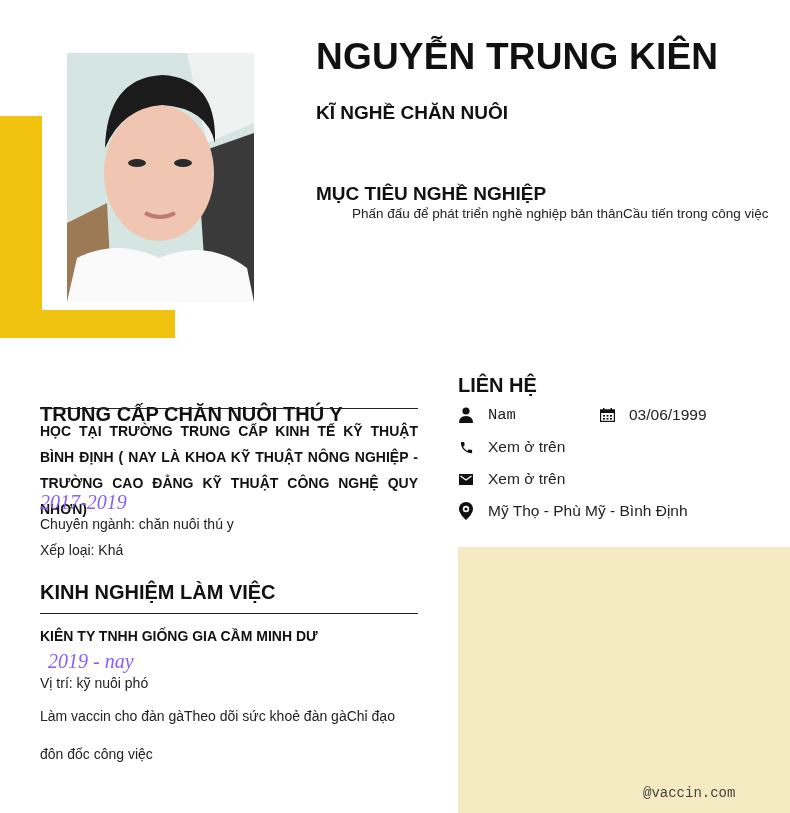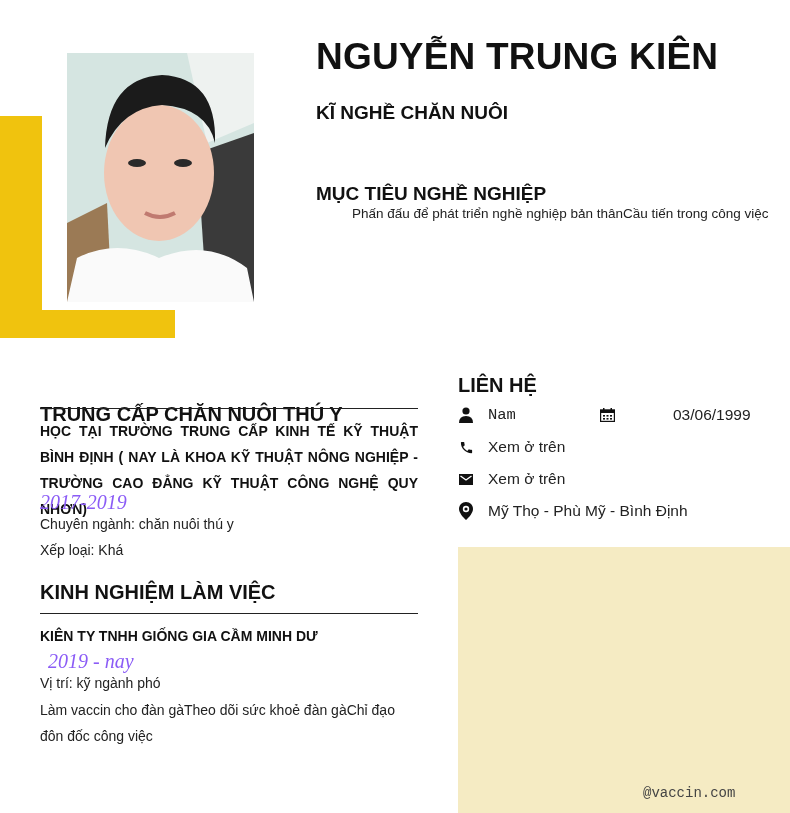--- a/index.html
+++ b/index.html
@@ -54,36 +54,36 @@
 <div class="abs rule" style="left:40px;top:408px;width:378px;"></div>
 <div class="abs bold-line" style="left:40px;top:418px;width:378px;">HỌC TẠI TRƯỜNG TRUNG CẤP KINH TẾ KỸ THUẬT BÌNH ĐỊNH ( NAY LÀ KHOA KỸ THUẬT NÔNG NGHIỆP - TRƯỜNG CAO ĐẲNG KỸ THUẬT CÔNG NGHỆ QUY NHƠN)</div>
 <div class="abs italic" style="left:40px;top:491px;">2017-2019</div>
 <div class="abs text" style="left:40px;top:516px;">Chuyên ngành: chăn nuôi thú y</div>
 <div class="abs text" style="left:40px;top:542px;">Xếp loại: Khá</div>
 
 <div class="abs sec-title" style="left:40px;top:581px;">KINH NGHIỆM LÀM VIỆC</div>
 <div class="abs rule" style="left:40px;top:613px;width:378px;"></div>
 <div class="abs bold-line" style="left:40px;top:623px;width:378px;">KIÊN TY TNHH GIỐNG GIA CẦM MINH DƯ</div>
 <div class="abs italic" style="left:40px;top:650px;margin-left:8px;">2019 - nay</div>
-<div class="abs text" style="left:40px;top:675px;">Vị trí: kỹ ngành phó</div>
-<div class="abs text" style="left:40px;top:697px;width:380px;line-height:26px;">Làm vaccin cho đàn gàTheo dõi sức khoẻ đàn gàChỉ đạo đôn đốc công việc</div>
+<div class="abs text" style="left:40px;top:675px;">Vị trí: kỹ nuôi phó</div>
+<div class="abs text" style="left:40px;top:697px;width:380px;line-height:38px;">Làm vaccin cho đàn gàTheo dõi sức khoẻ đàn gàChỉ đạo đôn đốc công việc</div>
 
 <div class="abs sec-title" style="left:458px;top:374px;">LIÊN HỆ</div>
 
 <div class="abs contact-row" style="left:458px;top:406px;">
   <span class="icon">
     <svg width="14" height="16" viewBox="0 0 14 16">
         <circle cx="7" cy="4" r="3.6" fill="#111"></circle>
         <path d="M0 16 Q0 9 7 9 Q14 9 14 16Z" fill="#111"></path>
       </svg>
   </span>
   <span style="margin-left:14px;font-family:Liberation Mono, monospace;">Nam</span>
 </div>
 
-<div class="abs contact-row" style="left:599px;top:406px;gap:44px;">
+<div class="abs contact-row" style="left:599px;top:406px;">
   <span class="icon">
     <svg width="15" height="14" viewBox="0 0 15 14">
         <rect x="0.5" y="2" width="14" height="11.5" fill="none" stroke="#111" stroke-width="1.4"></rect>
         <rect x="0.5" y="2" width="14" height="3" fill="#111"></rect>
         <rect x="3" y="0" width="1.5" height="3" fill="#111"></rect>
         <rect x="10.5" y="0" width="1.5" height="3" fill="#111"></rect>
         <g fill="#111">
           <rect x="3" y="7" width="2" height="1.6"></rect>
           <rect x="6.5" y="7" width="2" height="1.6"></rect>
           <rect x="10" y="7" width="2" height="1.6"></rect>

